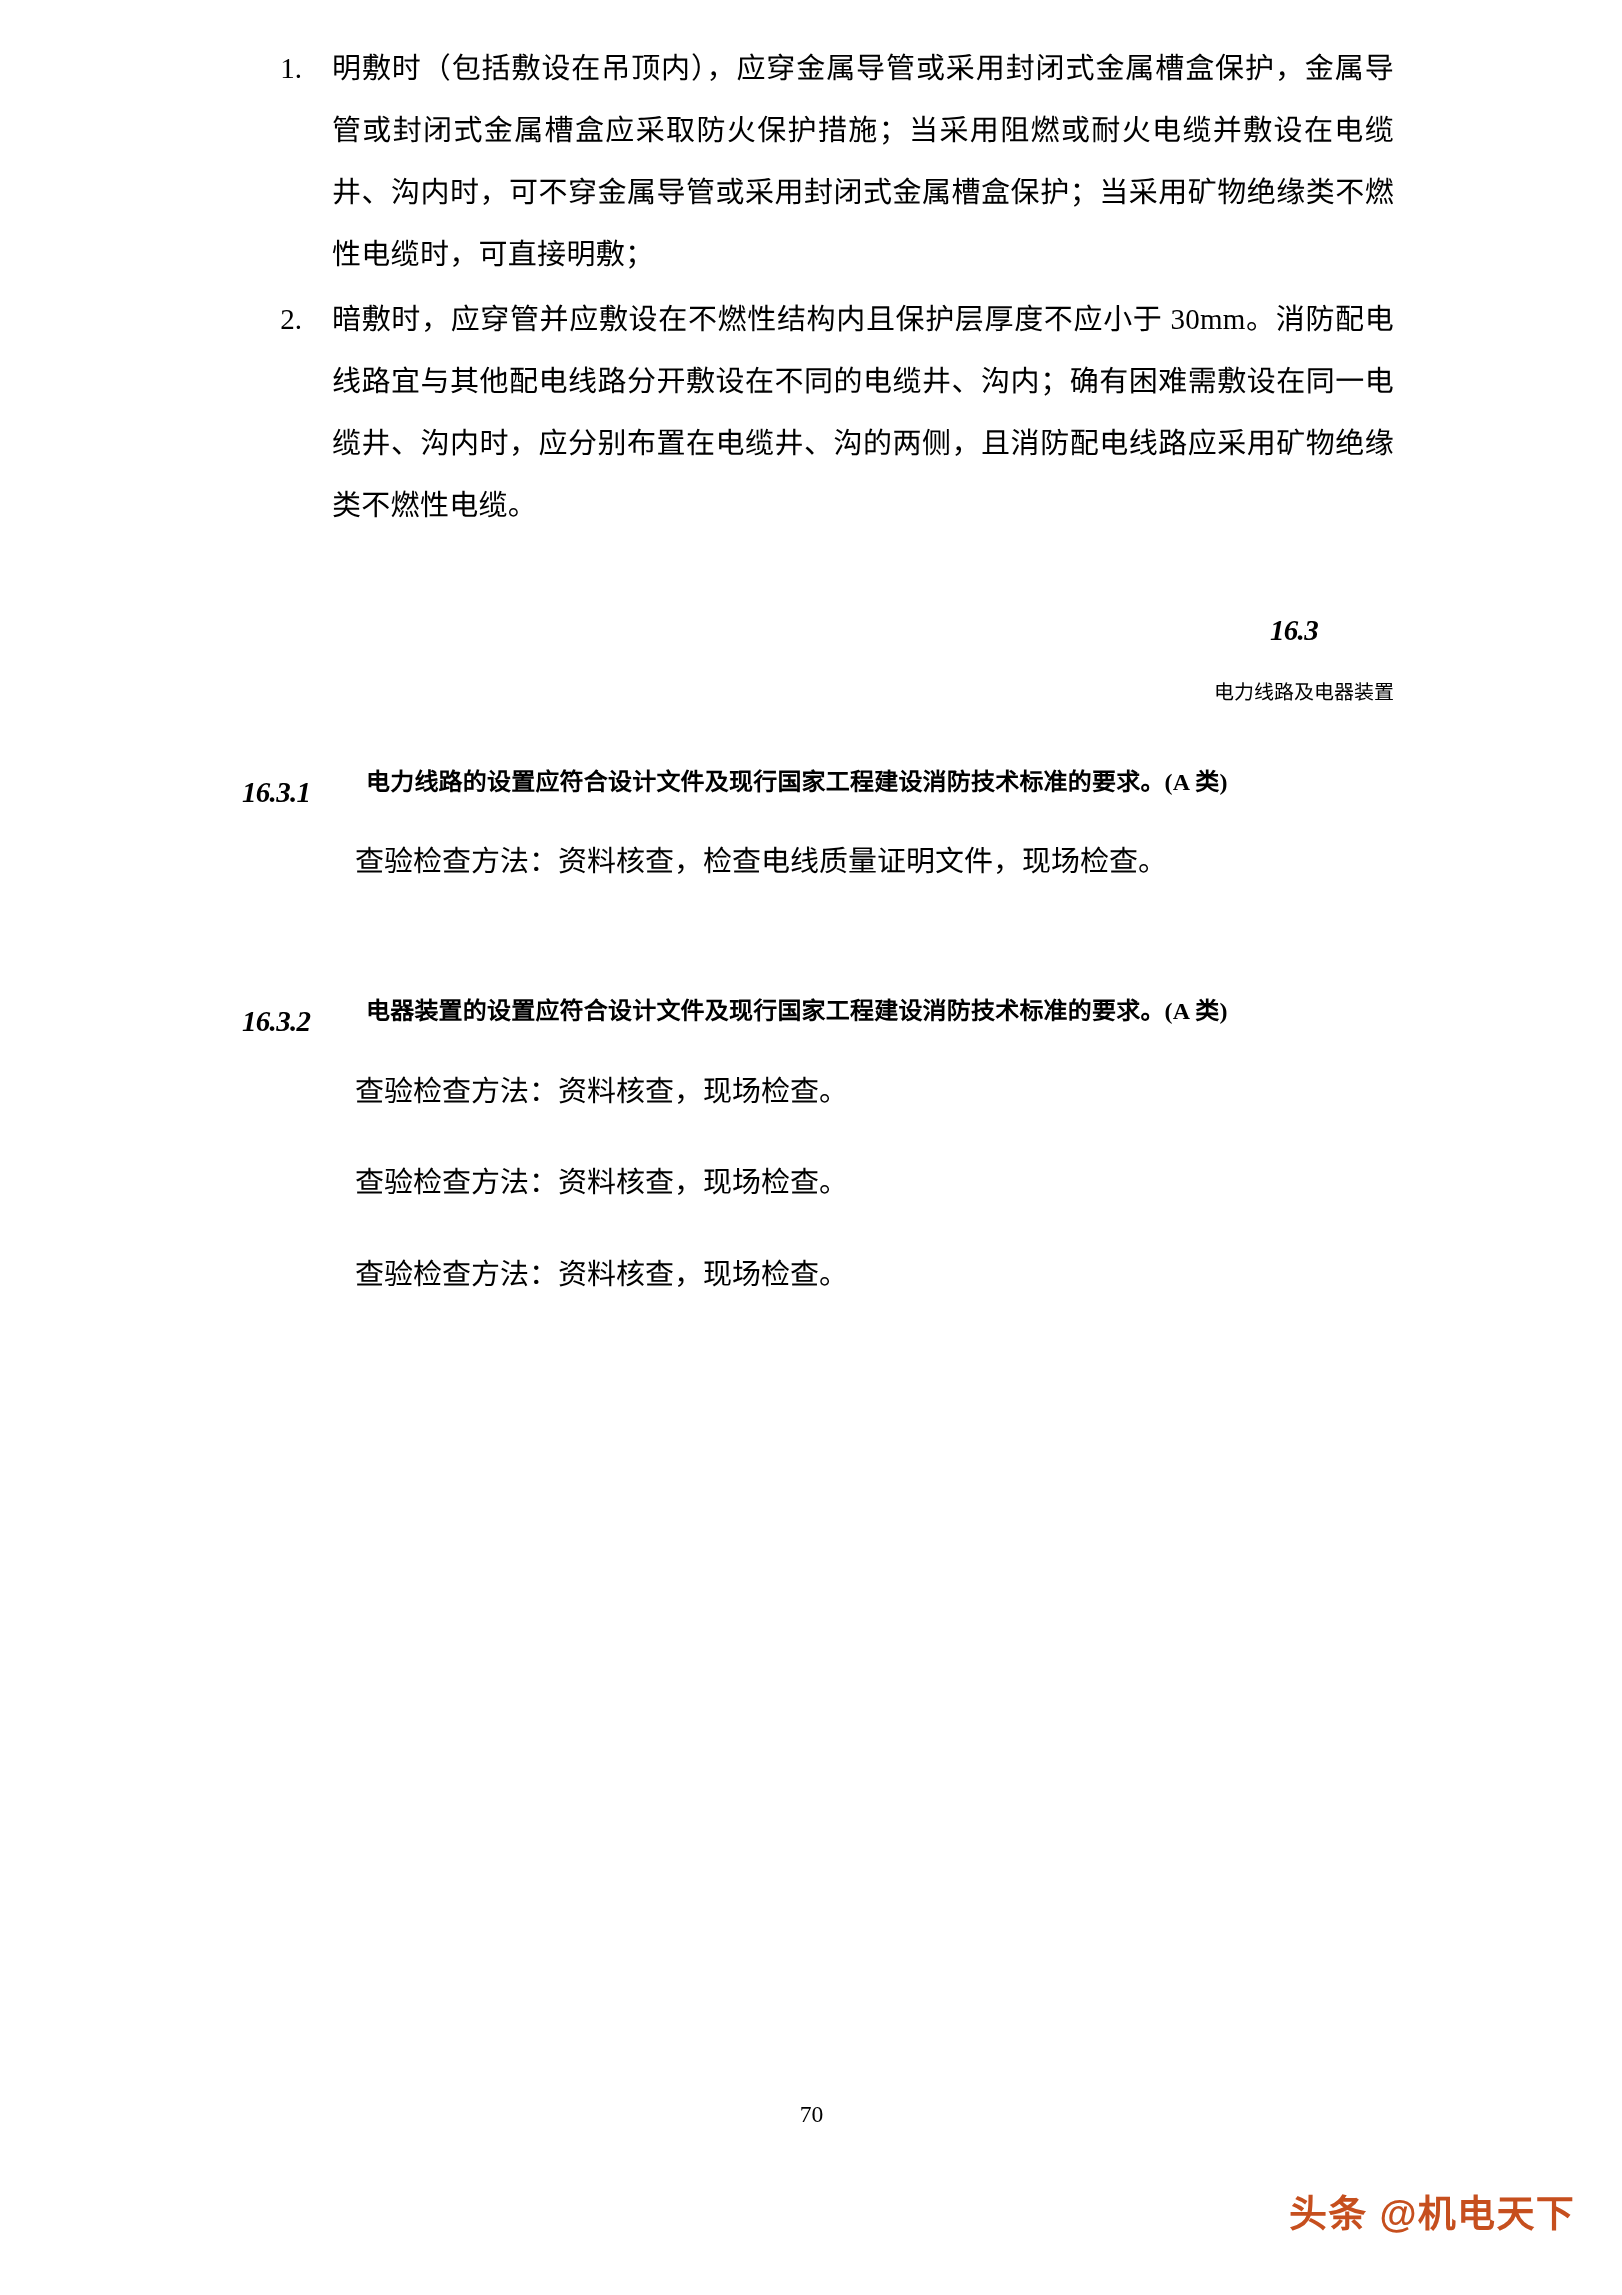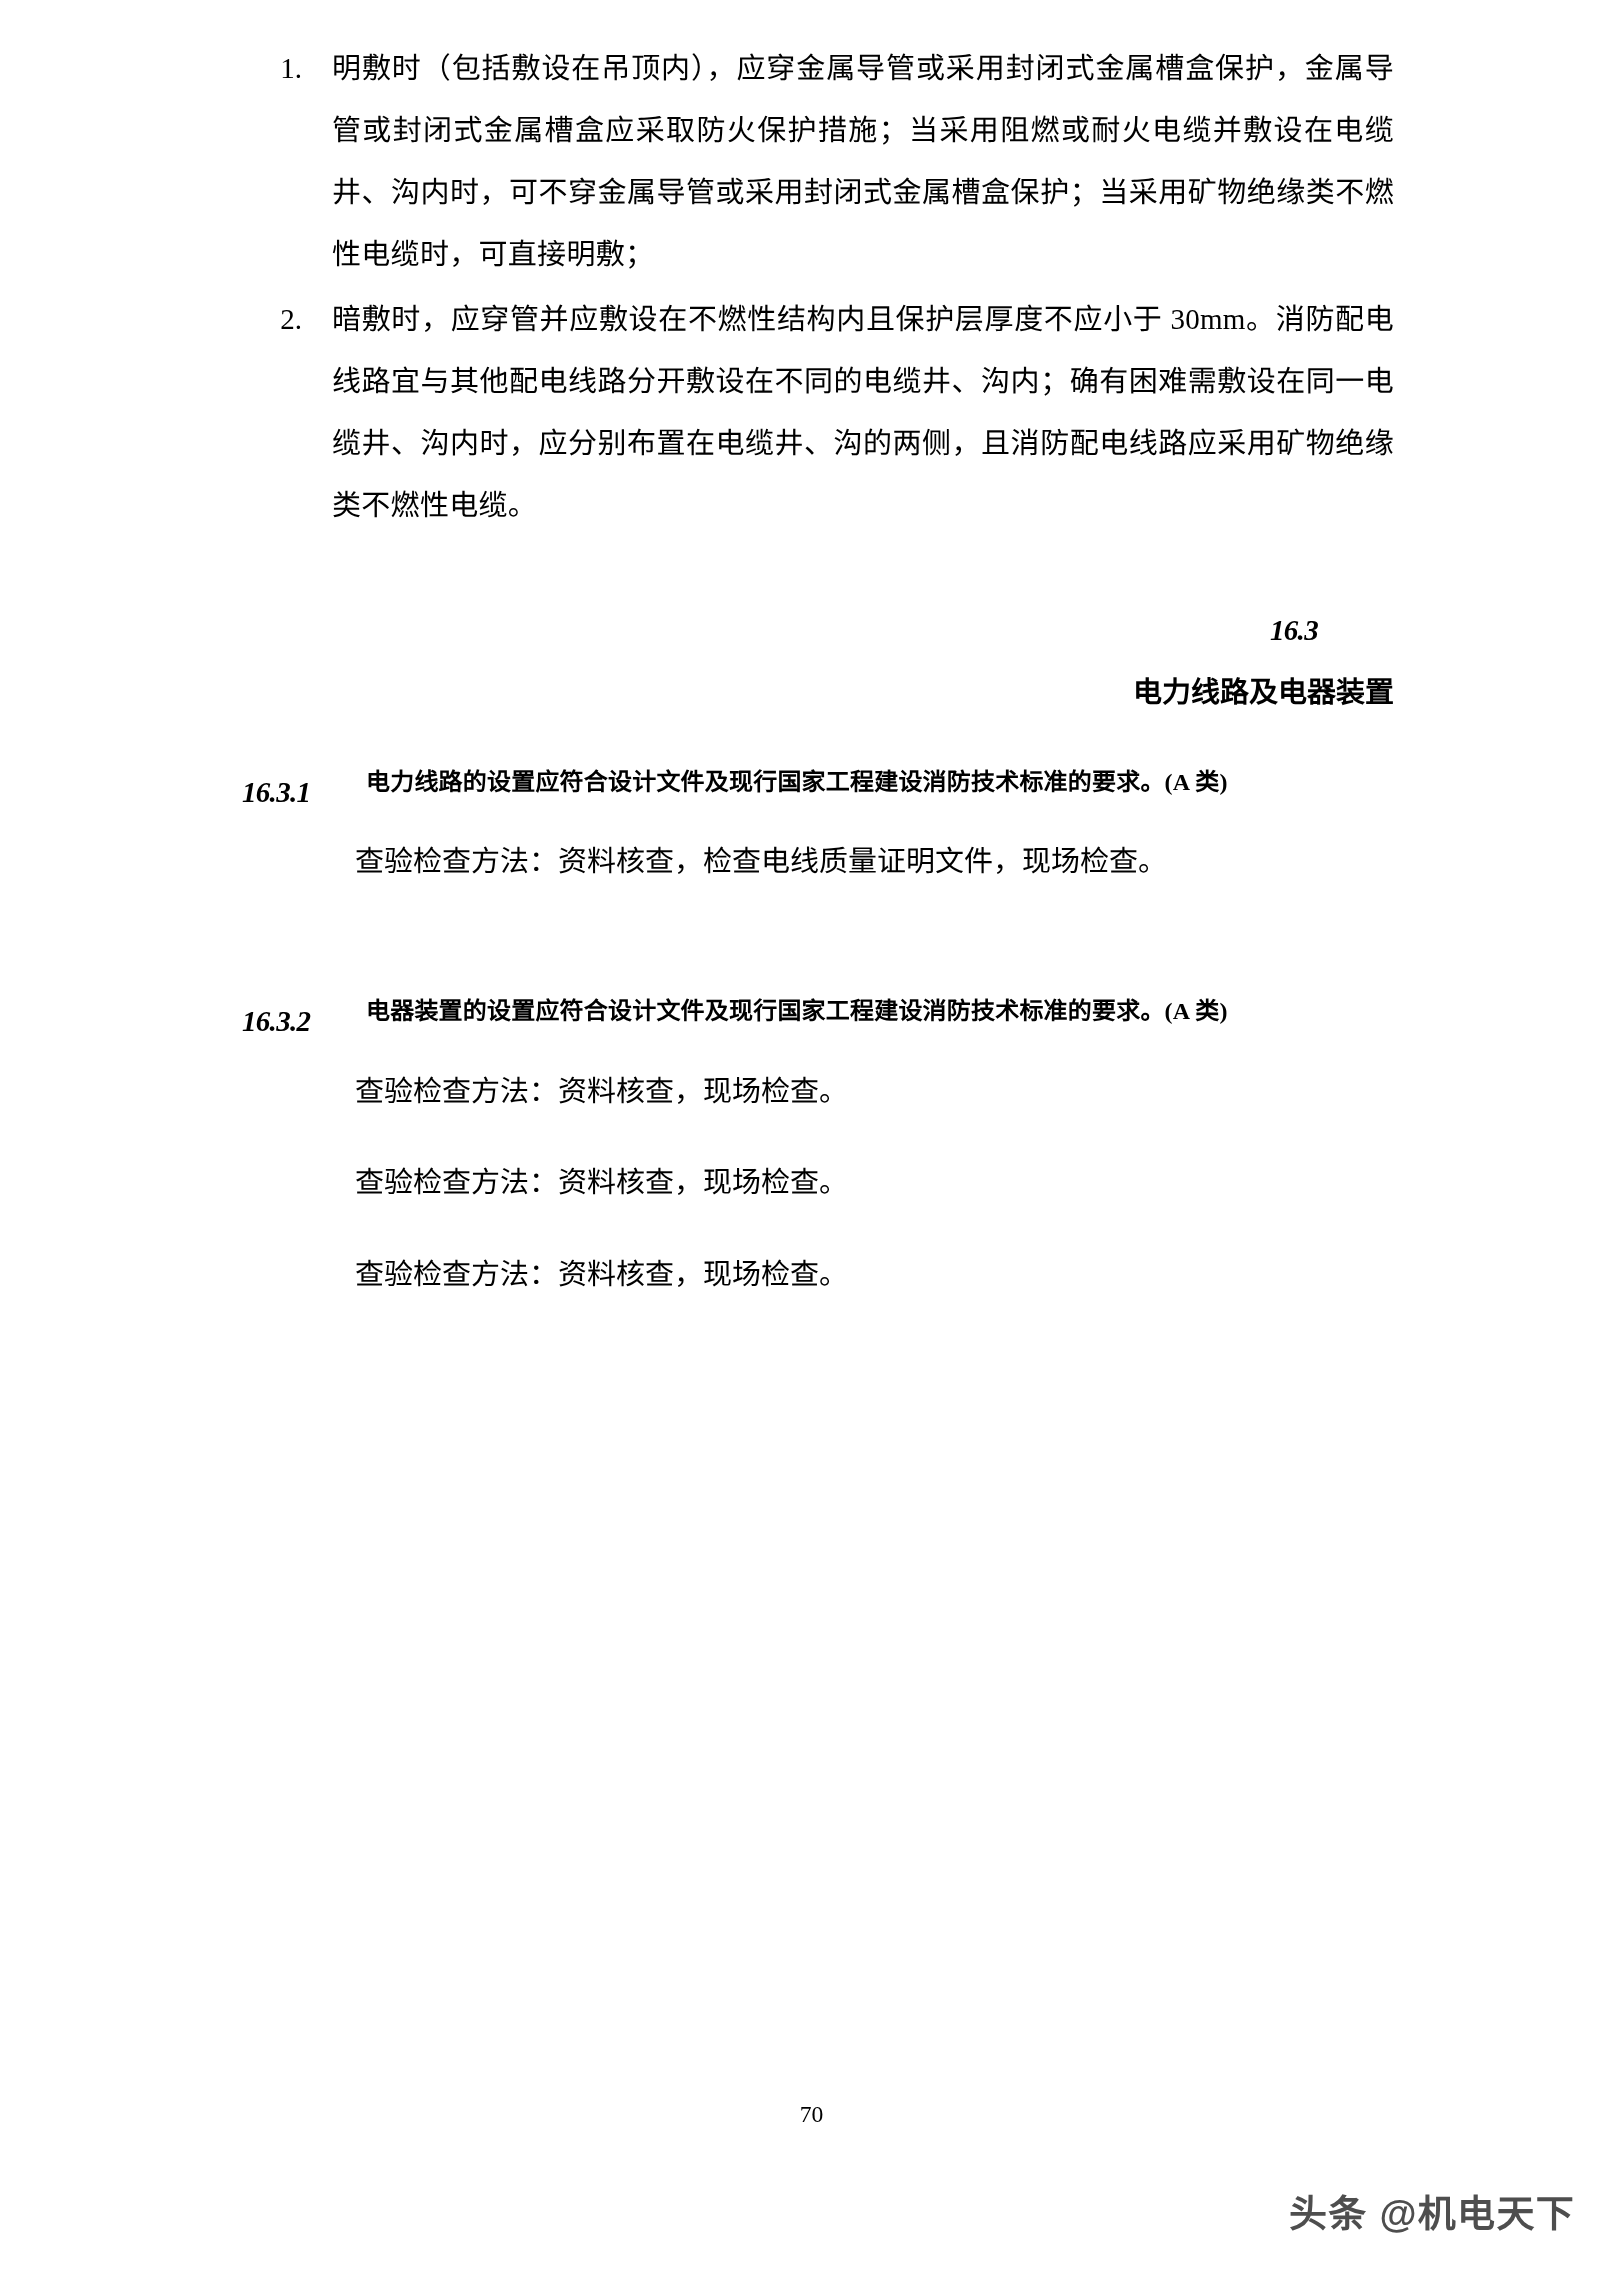--- a/index.html
+++ b/index.html
@@ -68,23 +68,23 @@
     flex: 0 0 auto;
     width: 124px;
     font-style: italic;
     font-weight: bold;
     font-size: 29px;
     line-height: 62px;
     letter-spacing: -0.7px;
   }
   .sec-title {
     flex: 1 1 auto;
-    font-size: 29px;
-    line-height: 62px;
-    font-weight: bold;
+    font-size: 20px;
+    line-height: 62px;
+    font-weight: normal;
     margin-left: 13px;
   }
 
   .clause {
     display: flex;
     align-items: flex-end;
     margin-top: 18.3px;
   }
   .clause.gap-lg { margin-top: 55px; }
   .clause-num {
@@ -129,21 +129,21 @@
     line-height: 29px;
   }
   .watermark {
     position: absolute;
     right: 48px;
     top: 2191px;
     font-family: "Liberation Sans", "DejaVu Sans", sans-serif;
     font-size: 38px;
     line-height: 46px;
     font-weight: bold;
-    color: #404040;
+    color: #c2410c;
     letter-spacing: 1.3px;
     white-space: nowrap;
     opacity: 0.92;
   }
 </style>
 </head>
 <body>
 
 <div class="page">
 

